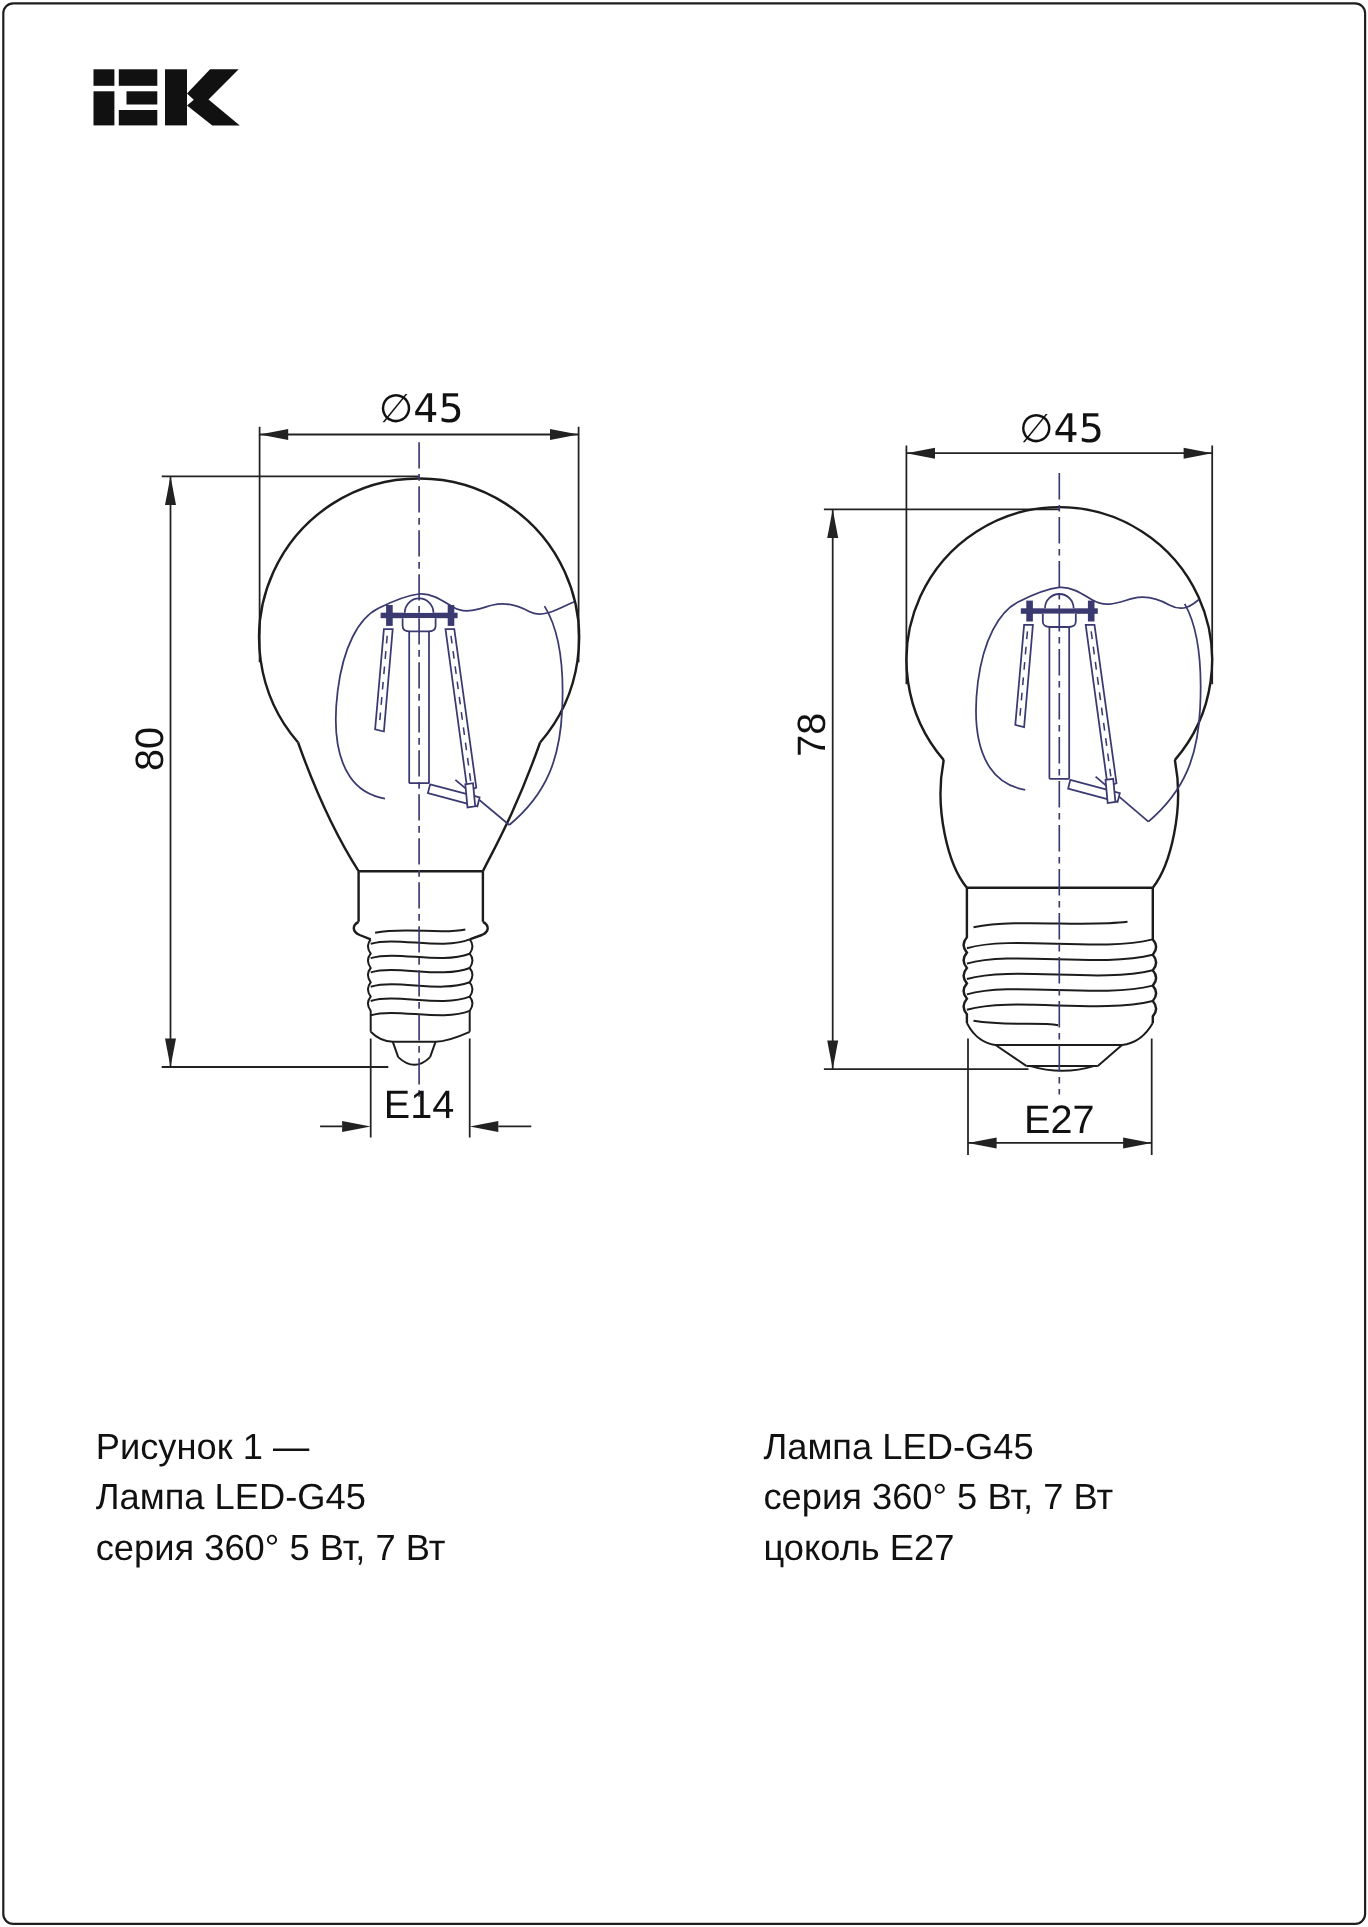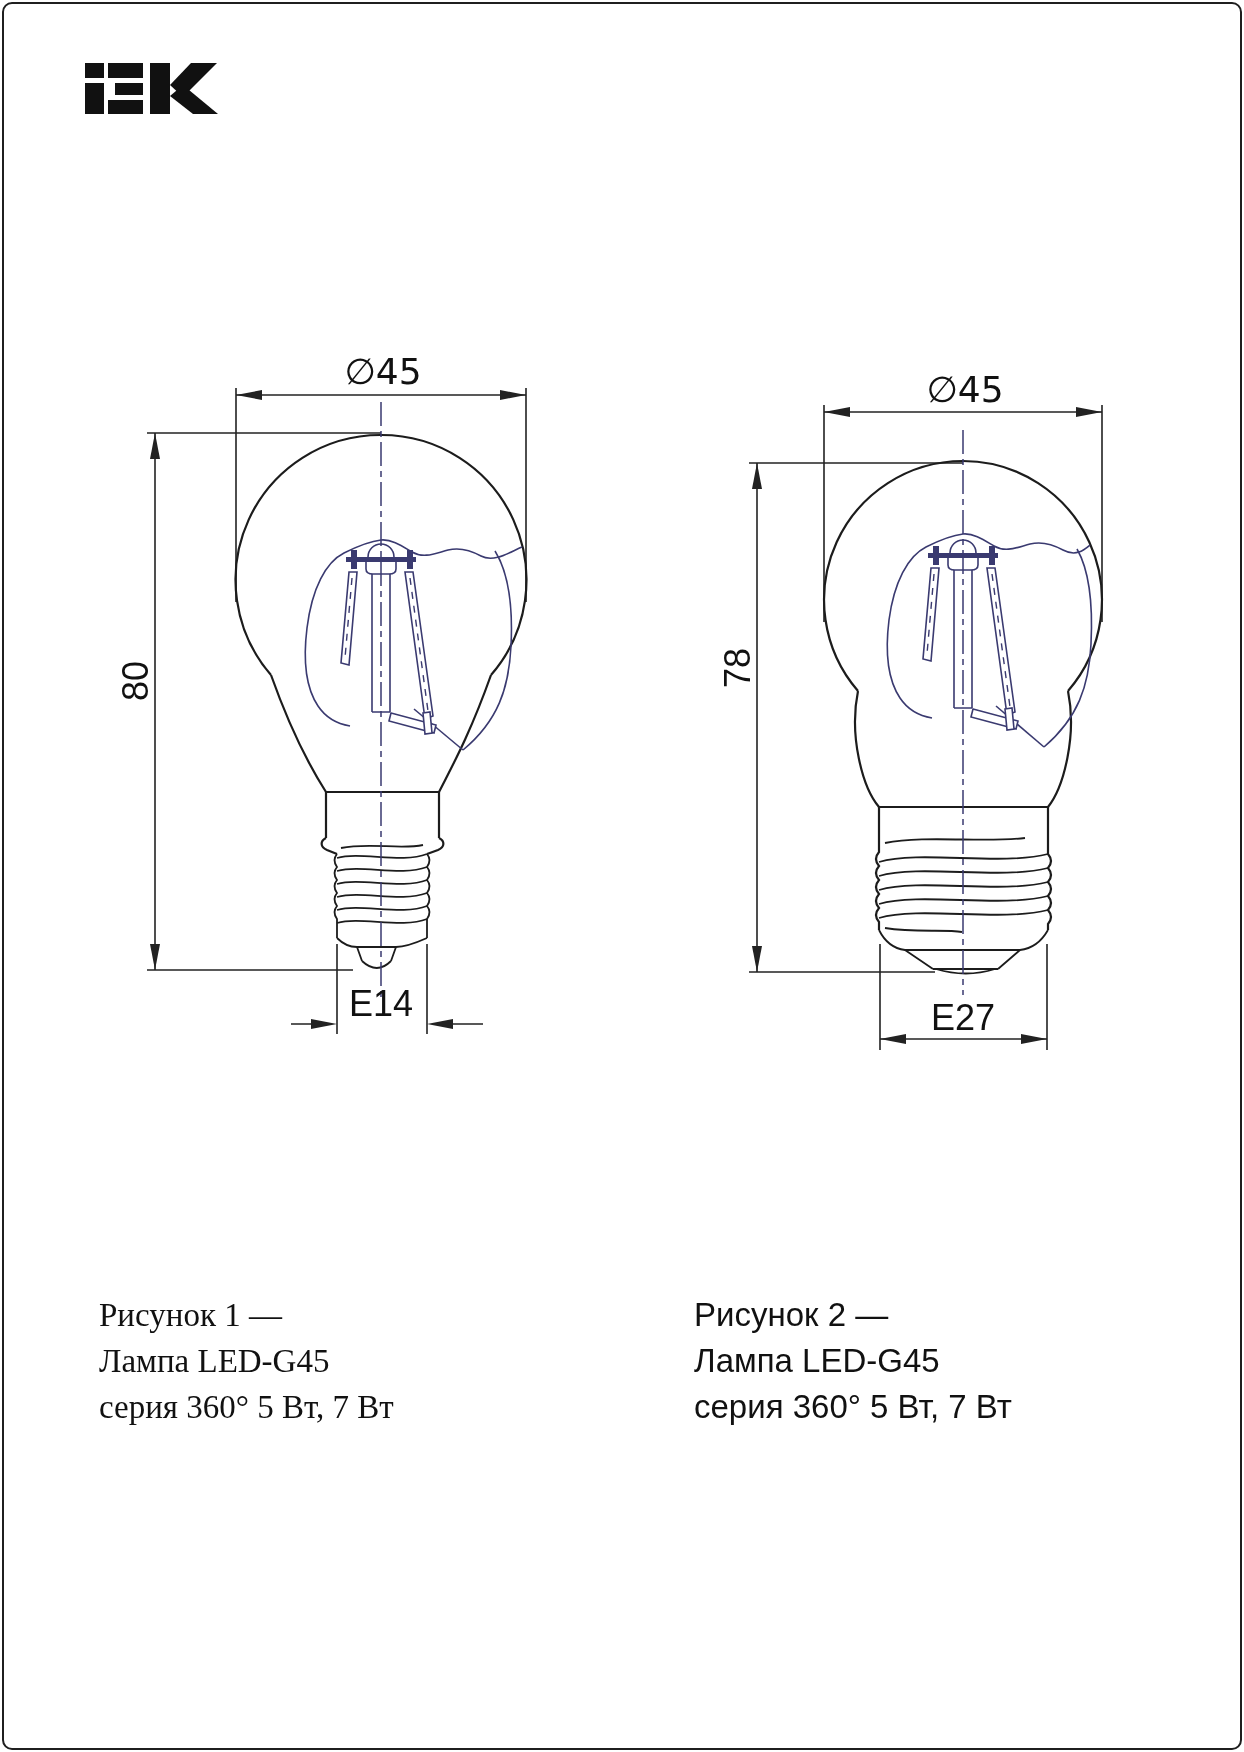--- a/index.html
+++ b/index.html
@@ -21,21 +21,21 @@
   .navw{stroke:#3a3a70;stroke-width:1.6;fill:#ffffff;}
   .navdash{stroke:#3a3a70;stroke-width:1.4;fill:none;stroke-dasharray:7 7;}
   .center{stroke:#3a3a70;stroke-width:1.5;fill:none;stroke-dasharray:24 5 6 5;}
   .dimtext{font-family:"Liberation Sans",sans-serif;font-size:36px;fill:#111111;}
   .dimtextDia{font-family:"DejaVu Sans","Liberation Sans",sans-serif;font-size:36px;fill:#111111;}
   .logo{fill:#111111;stroke:none;}
   .caption{
     position:absolute;top:1292px;width:360px;
     font-size:33px;line-height:46px;color:#111111;
   }
-  .caption-1{left:99px;font-family:Liberation Serif, serif;}
+  .caption-1{left:87px;}
   .caption-2{left:694px;}
 </style>
 </head>
 <body>
 
 <div class="page-border"></div>
 
 <svg width="1244" height="1752" viewBox="0 0 1244 1752">
 
   <defs>
@@ -197,16 +197,16 @@
   </g>
 </svg>
 
 <div class="caption caption-1">
   <div>Рисунок 1 —</div>
   <div>Лампа LED-G45</div>
   <div>серия 360° 5 Вт, 7 Вт</div>
 </div>
 
 <div class="caption caption-2">
-  <div>Рисунок 2 —</div>
   <div>Лампа LED-G45</div>
   <div>серия 360° 5 Вт, 7 Вт</div>
+  <div>цоколь Е27</div>
 </div>
 
 </body></html>

